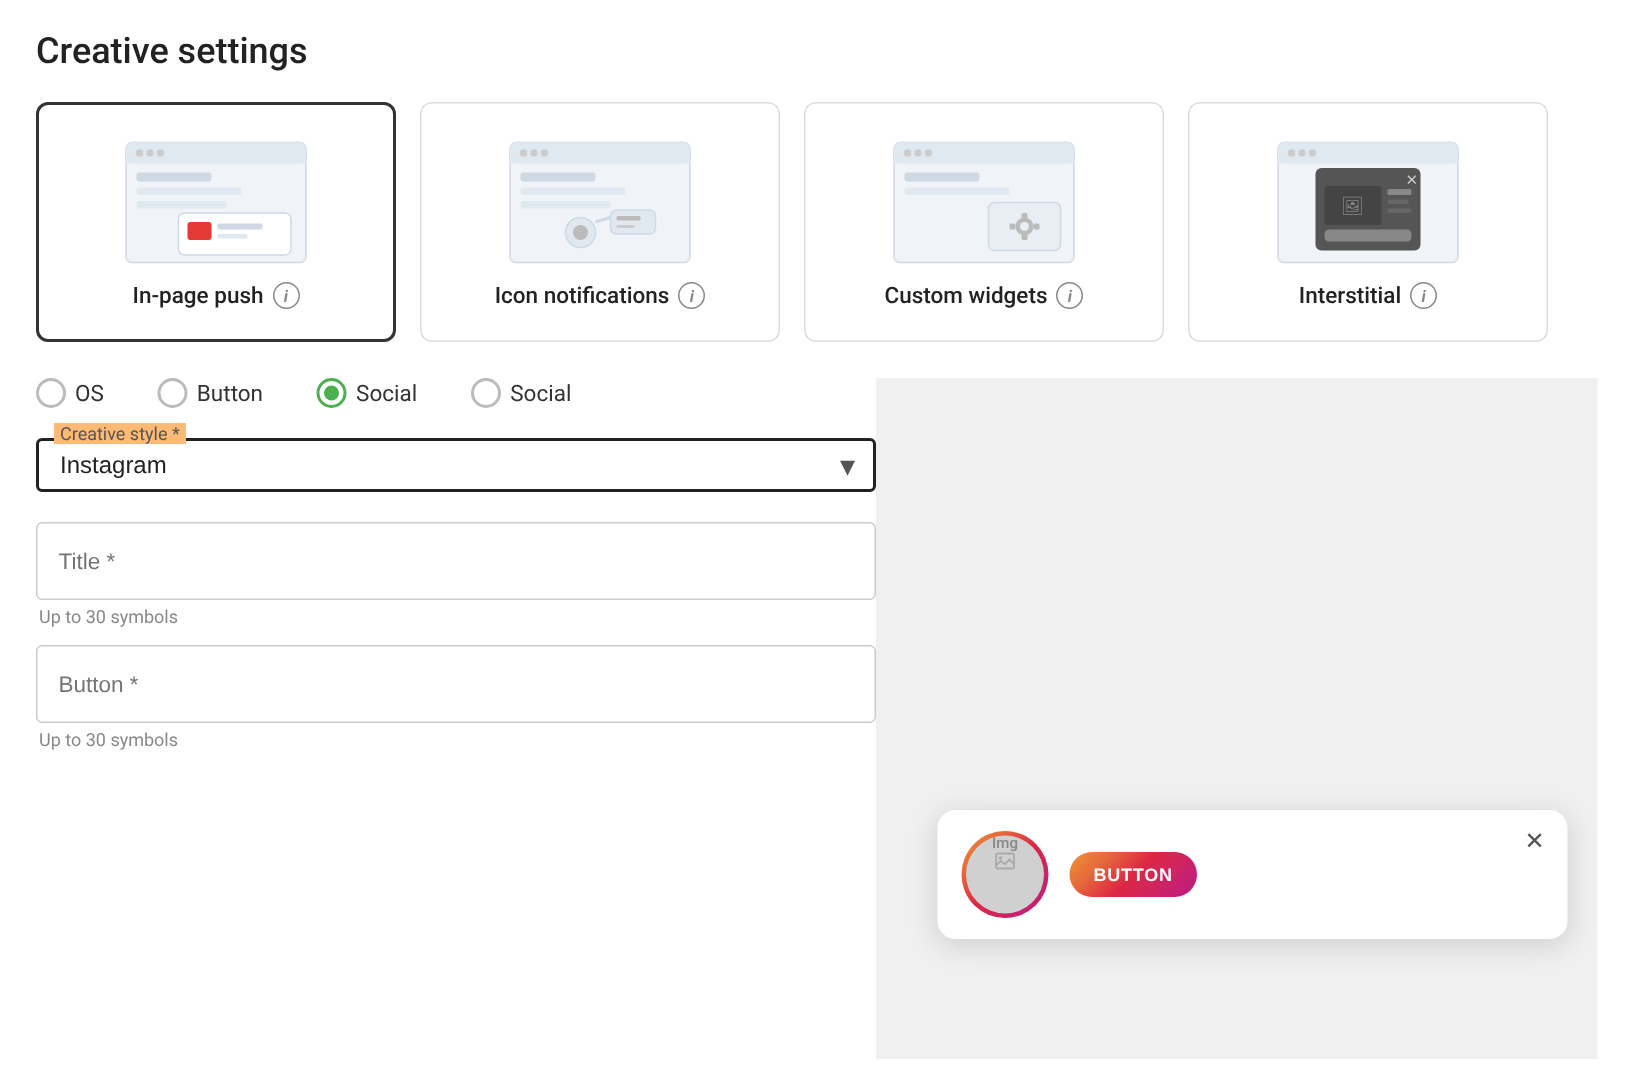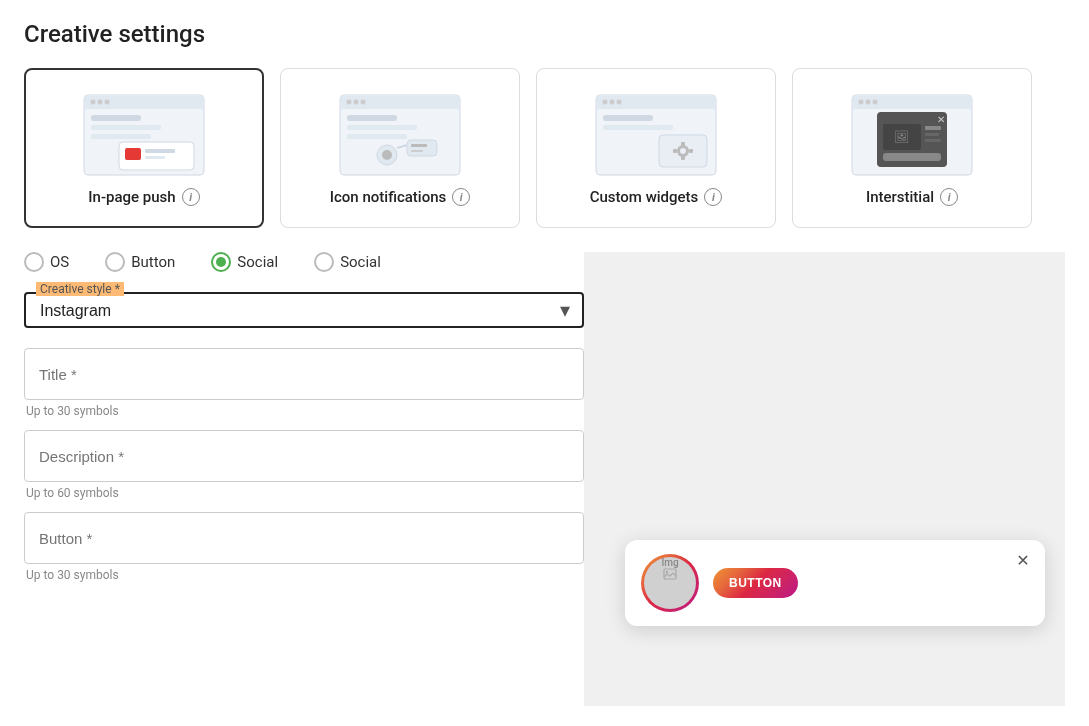--- a/index.html
+++ b/index.html
@@ -394,24 +394,20 @@
           <option>LinkedIn</option>
         </select>
         <span class="dropdown-arrow">▾</span>
       </div>
 
       <div class="input-group">
         <input class="input-field" type="text" placeholder="Title *" style="">
         <div class="input-hint">Up to 30 symbols</div>
       </div>
 
-      <div class="input-group">
-        <input class="input-field" type="text" placeholder="Description *" style="">
-        <div class="input-hint">Up to 60 symbols</div>
-      </div>
 
       <div class="input-group">
         <input class="input-field" type="text" placeholder="Button *" style="">
         <div class="input-hint">Up to 30 symbols</div>
       </div>
 
     </div>
 
     <div class="right-panel">
 

